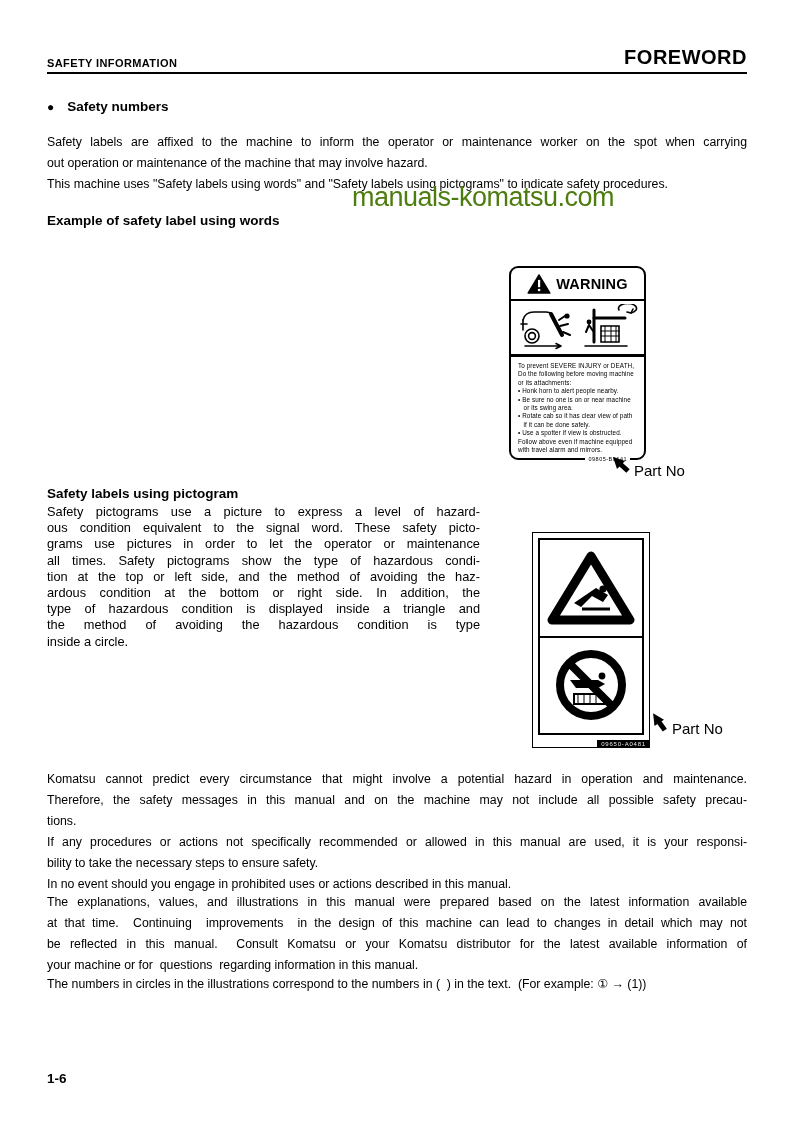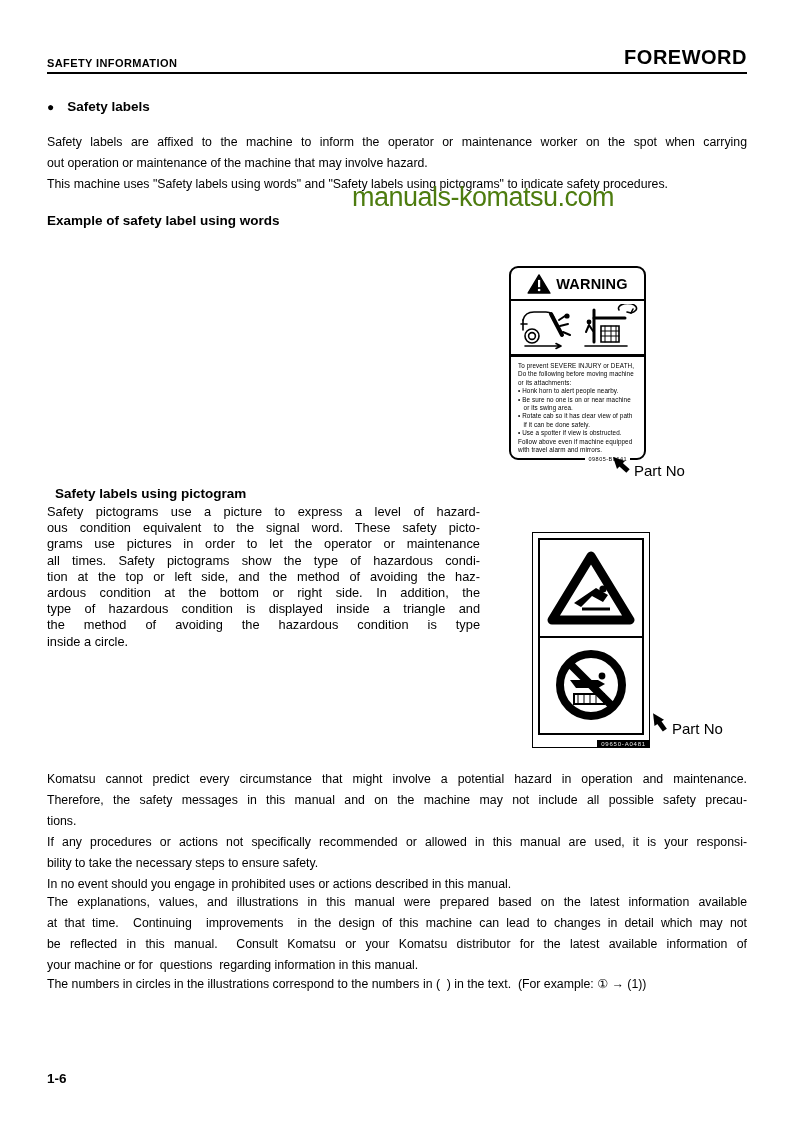--- a/index.html
+++ b/index.html
@@ -21,21 +21,21 @@
 
   .bullet-head { left:47px; top:99px; display:flex; align-items:center; gap:13px;
     font-weight:bold; font-size:13.5px; }
   .bullet-dot { font-size:12px; line-height:1; }
 
   .intro { left:47px; top:132px; }
   .watermark { left:352px; top:182px; font-size:27px; color:#4d7c0f; letter-spacing:-0.5px; }
 
   .h-bold { font-weight:bold; font-size:13.5px; }
   .words-head { left:47px; top:213px; }
-  .picto-head { left:47px; top:486px;margin-left:8px; }
+  .picto-head { left:47px; top:486px; }
   .picto-para { left:47px; top:504px; width:433px; font-size:12.8px; line-height:16.2px; }
 
   
   .wlabel { left:509px; top:266px; width:137px; height:194px; box-sizing:border-box;
     border:2.5px solid #000; border-radius:9px; background:#fff; }
   .wl-header { height:31px; border-bottom:2px solid #000; display:flex;
     align-items:center; justify-content:center; gap:5px;text-align:center; }
   .wl-word { font-weight:bold; font-size:14.5px; letter-spacing:0.2px; }
   .wl-illus { height:53px; border-bottom:3px solid #000; display:flex;
     align-items:center; justify-content:center; }
@@ -72,21 +72,21 @@
 <body>
 
 <div class="page">
 
   <div class="abs hdr-left">SAFETY INFORMATION</div>
   <div class="abs hdr-right">FOREWORD</div>
   <div class="abs hdr-rule"></div>
 
   <div class="abs bullet-head">
     <span class="bullet-dot">●</span>
-    <span>Safety labels</span>
+    <span>Safety numbers</span>
   </div>
 
   <div class="abs intro body-text">
     <div class="jlines">
         <div class="line">Safety labels are affixed to the machine to inform the operator or maintenance worker on the spot when carrying</div>
         <div class="line">out operation or maintenance of the machine that may involve hazard.</div>
       </div>
     <div class="jlines">
         <div class="line">This machine uses "Safety labels using words" and "Safety labels using pictograms" to indicate safety procedures.</div>
       </div>

